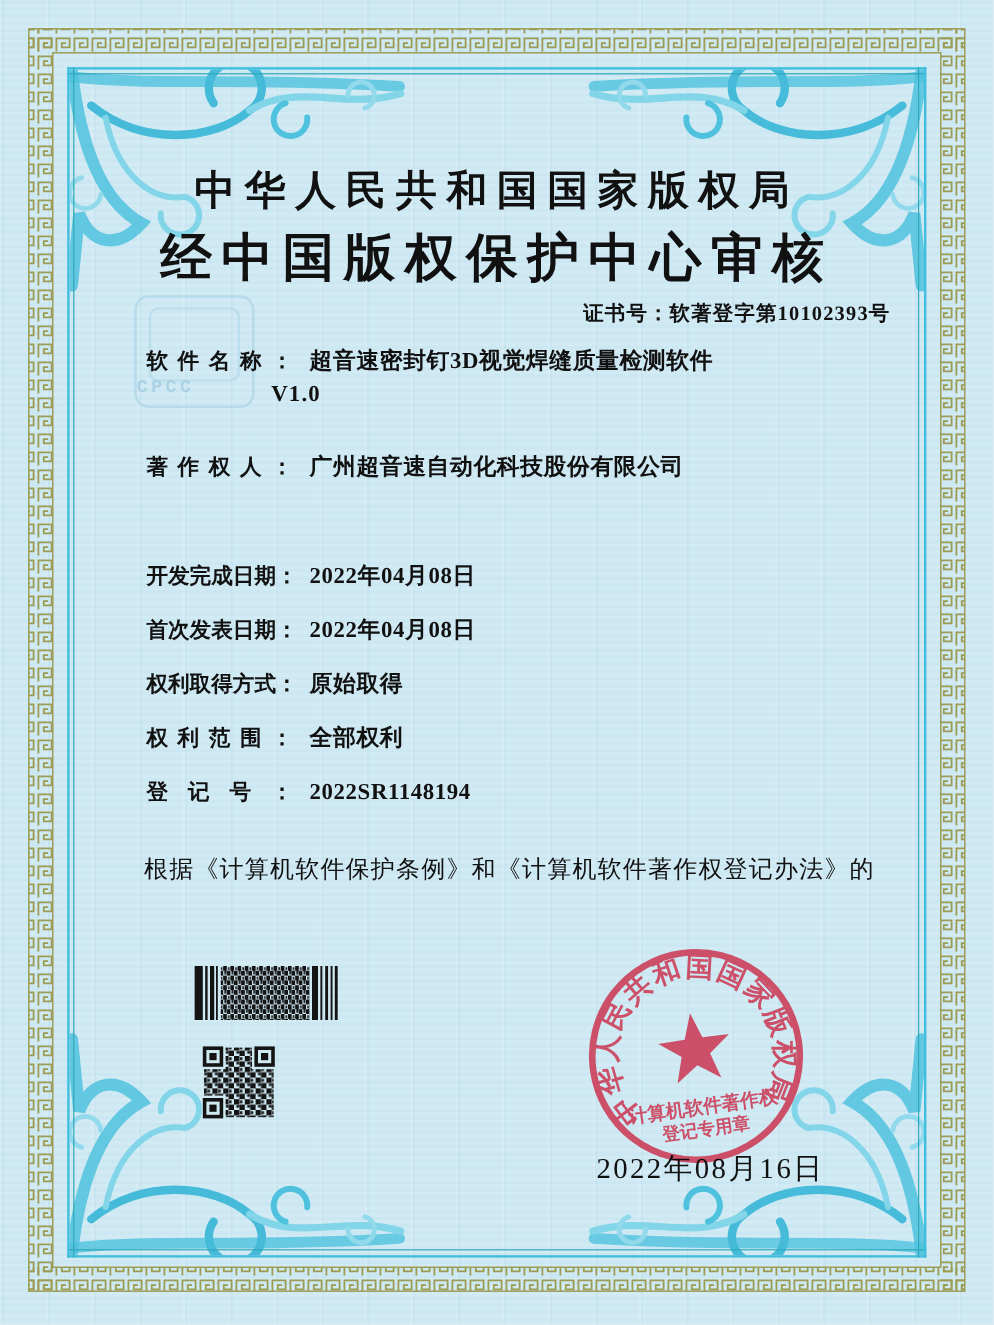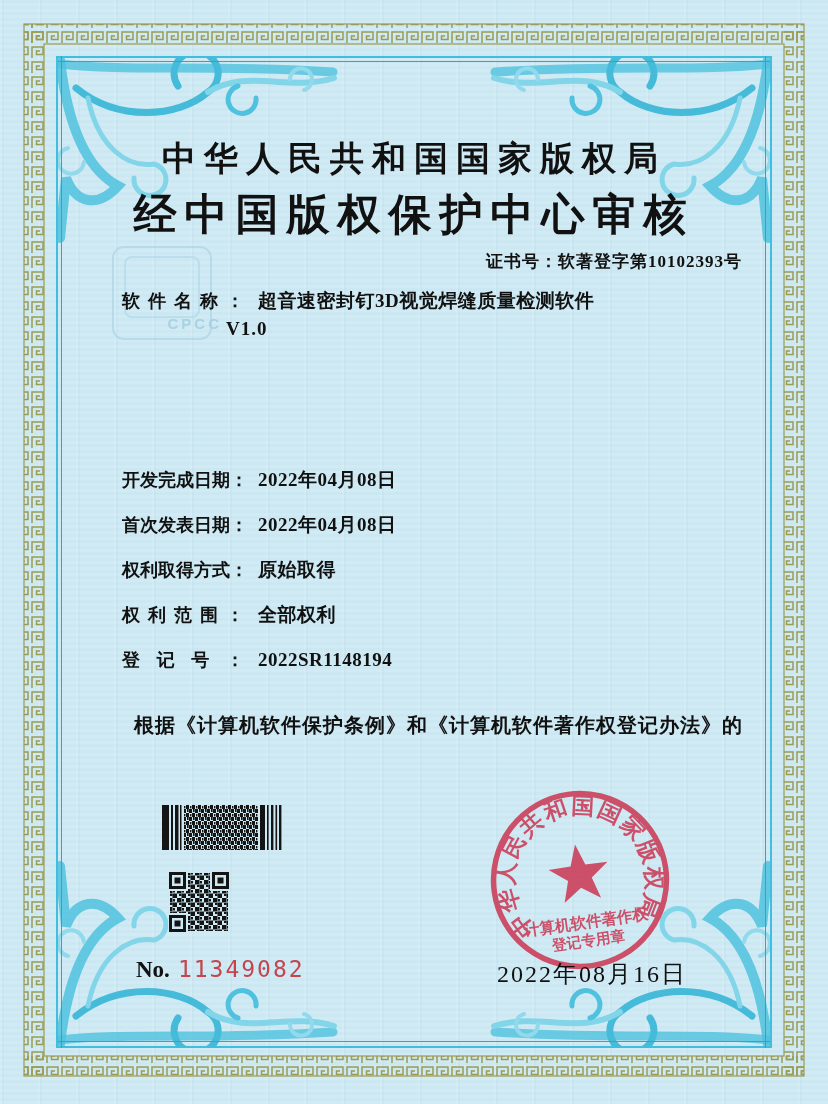--- a/index.html
+++ b/index.html
@@ -17,29 +17,29 @@
   .content{position:absolute;inset:0;z-index:3;}
   .t-center{position:absolute;left:0;width:828px;text-align:center;font-weight:700;white-space:nowrap;}
   .authority{top:136px;font-size:34px;letter-spacing:8px;}
   .cert-title{top:186px;font-size:43px;letter-spacing:8px;}
   .certno{position:absolute;top:250px;right:86px;font-size:17px;font-weight:700;letter-spacing:1px;white-space:nowrap;}
   .certno .v{}
   .row{position:absolute;left:90px;white-space:nowrap;margin-left:32px;}
   .row .lbl{display:inline-block;width:122px;font-size:18px;font-weight:700;text-align:justify;text-align-last:justify;vertical-align:baseline;}
   .row .val{display:inline-block;margin-left:14px;font-size:19px;font-weight:700;letter-spacing:.5px;}
   .val2{position:absolute;left:226px;top:318px;font-size:19px;font-weight:700;letter-spacing:1px;text-align:right;}
-  .statement{position:absolute;left:92px;top:702px;width:700px;font-size:20px;font-weight:700;letter-spacing:1px;line-height:47px;margin-left:14px;}
+  .statement{position:absolute;left:92px;top:702px;width:700px;font-size:20px;font-weight:400;letter-spacing:1px;line-height:47px;}
   .statement span{display:block;white-space:nowrap;}
   .statement .l1{padding-left:28px;}
   .cpcc{position:absolute;left:112px;top:246px;width:96px;height:90px;z-index:1;
     border:2px solid rgba(170,212,229,.85);border-radius:12px;opacity:.8;
     display:flex;align-items:flex-end;justify-content:center;}
   .cpcc .inner{width:72px;height:58px;margin-bottom:20px;border:2px solid rgba(170,212,229,.7);border-radius:8px;}
-  .cpcc .txt{position:absolute;bottom:6px;left:12px;width:100%;text-align:right;
-    font-family:Liberation Sans, sans-serif;font-weight:700;font-size:15px;letter-spacing:3px;color:rgba(158,202,222,.95);}
+  .cpcc .txt{position:absolute;bottom:6px;left:0;width:100%;text-align:left;
+    font-family:Liberation Mono, monospace;font-weight:700;font-size:15px;letter-spacing:3px;color:rgba(158,202,222,.95);}
   .barcode{position:absolute;left:162px;top:805px;}
   .qrcode{position:absolute;left:168px;top:871px;}
   .serial{position:absolute;left:136px;top:956px;font-size:23px;white-space:nowrap;}
   .serial .no{font-weight:700;}
   .serial .num{font-family:"DejaVu Sans Mono",monospace;color:#c4454e;letter-spacing:2px;margin-left:8px;}
   .issue-date{position:absolute;left:497px;top:958px;z-index:4;font-size:24px;font-weight:400;letter-spacing:2px;white-space:nowrap;}
   .seal{position:absolute;left:488px;top:788px;width:184px;height:184px;z-index:5;
     transform:rotate(-8deg);opacity:.88;mix-blend-mode:multiply;}
 </style>
 </head>
@@ -131,20 +131,23 @@
 
     <div class="certno">
       <span>证书号：</span><span class="v">软著登字第10102393号</span>
     </div>
 
     <div class="row" style="top:288px;">
       <span class="lbl">软件名称：</span><span class="val">超音速密封钉3D视觉焊缝质量检测软件</span>
     </div>
     <div class="val2">V1.0</div>
 
+    <div class="row" style="top:376px;">
+      <span class="lbl">著作权人：</span><span class="val">广州超音速自动化科技股份有限公司</span>
+    </div>
 
     <div class="row" style="top:467px;">
       <span class="lbl">开发完成日期：</span><span class="val">2022年04月08日</span>
     </div>
 
     <div class="row" style="top:512px;">
       <span class="lbl">首次发表日期：</span><span class="val">2022年04月08日</span>
     </div>
 
     <div class="row" style="top:557px;">
@@ -208,23 +211,20 @@
         <rect x="49.5" y="6.5" width="6" height="6" fill="#141414"></rect>
       </g>
       <g>
         <rect x="0" y="42" width="20" height="20" fill="#cfe9f3"></rect>
         <rect x="1" y="44" width="17" height="17" fill="#141414"></rect>
         <rect x="4" y="47" width="11" height="11" fill="#cfe9f3"></rect>
         <rect x="6.5" y="49.5" width="6" height="6" fill="#141414"></rect>
       </g>
     </svg>
 
-    <div class="serial">
-      <span class="no">No.</span><span class="num">11349082</span>
-    </div>
 
     <div class="issue-date">2022年08月16日</div>
 
     <svg class="seal" viewBox="0 0 200 200">
       <defs>
         <path id="ringPath" d="M 44.9 146.3 A 72 72 0 1 1 155.2 146.3" fill="none"></path>
       </defs>
       <circle cx="100" cy="100" r="94" fill="none" stroke="#cc3a55" stroke-width="6"></circle>
       <text font-size="25" font-weight="700" fill="#cc3a55" letter-spacing="2.2" font-family="'Liberation Serif',serif">
         <textPath href="#ringPath" startOffset="0">中华人民共和国国家版权局</textPath>

